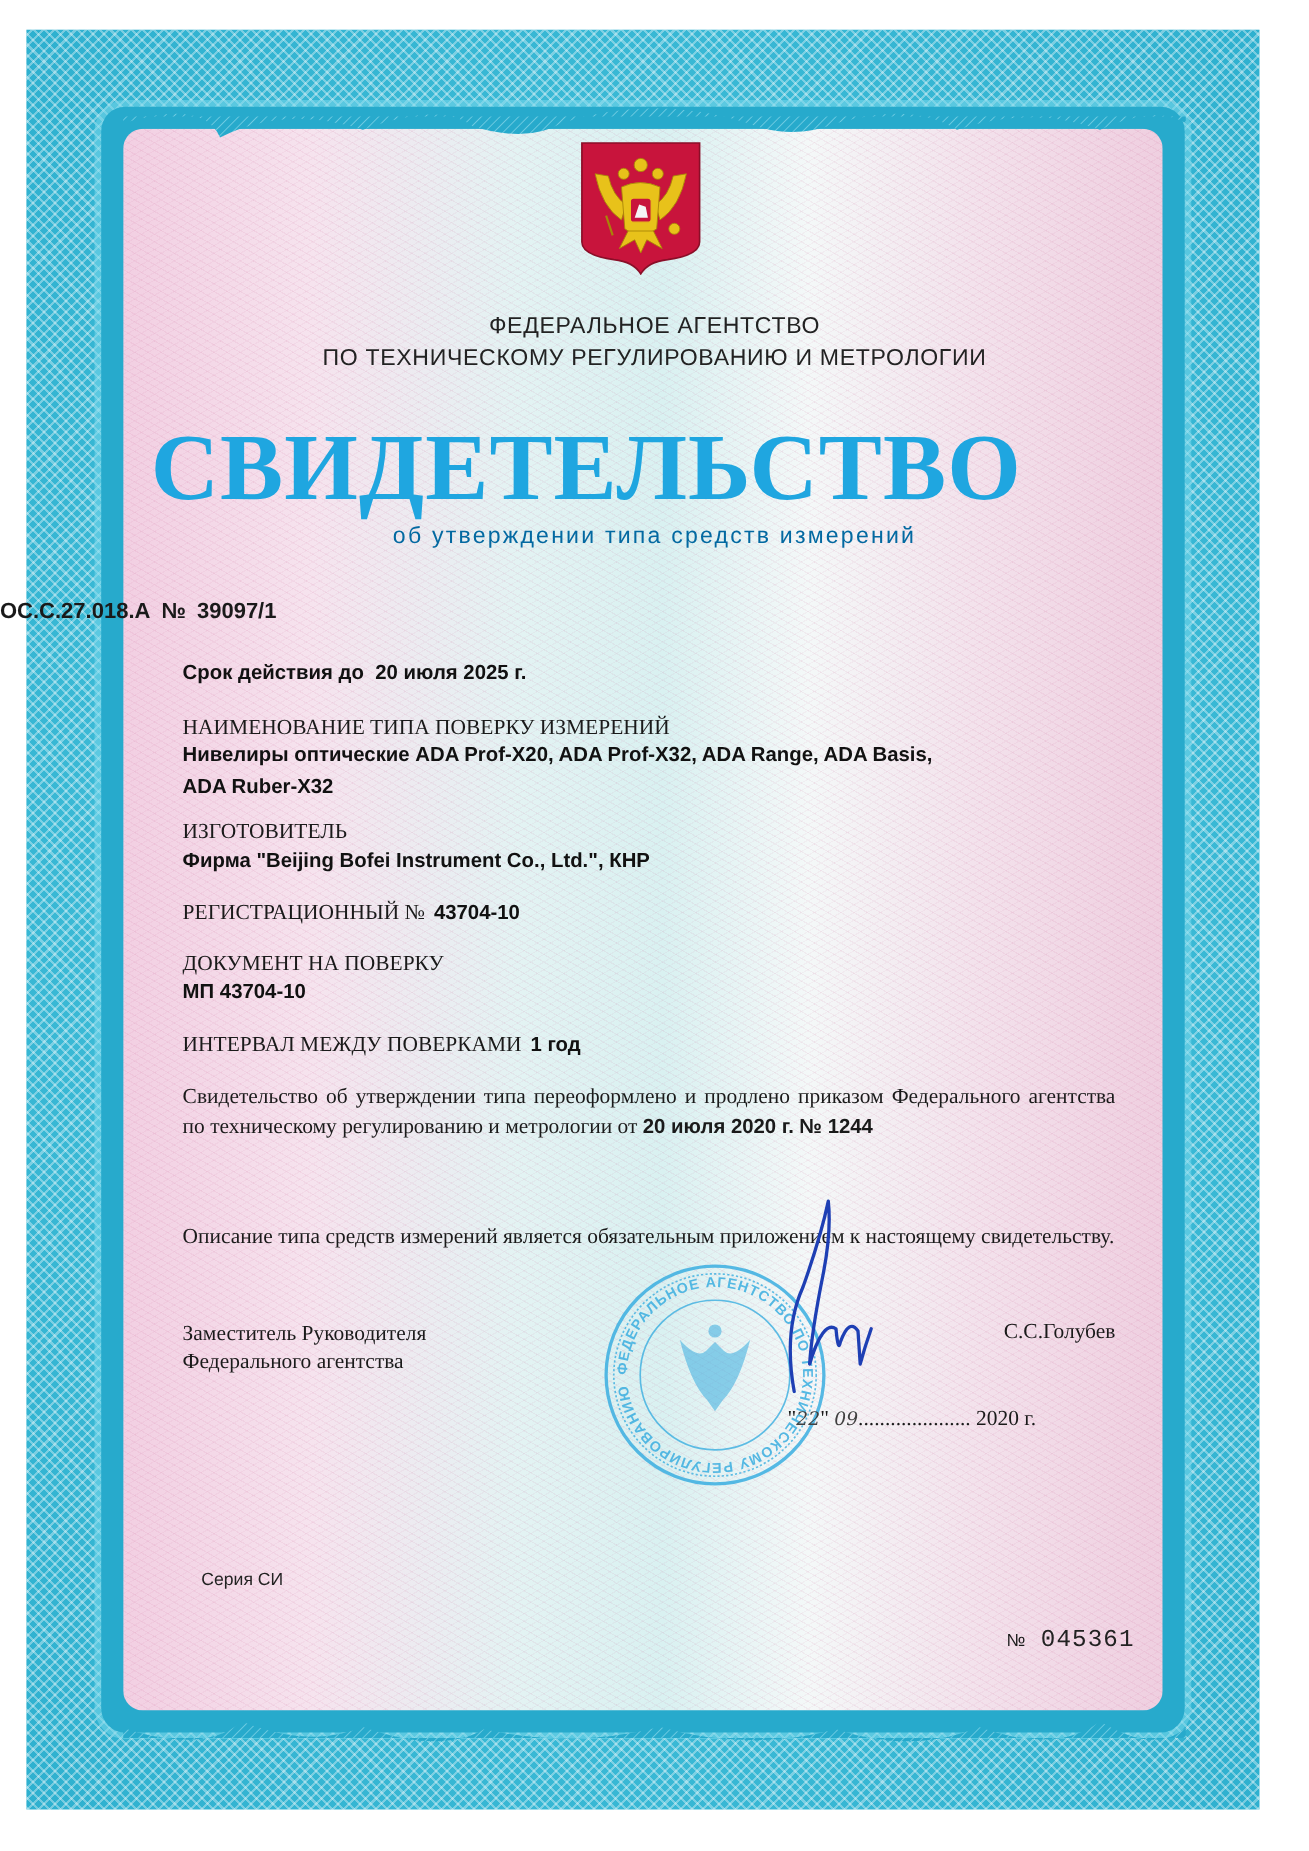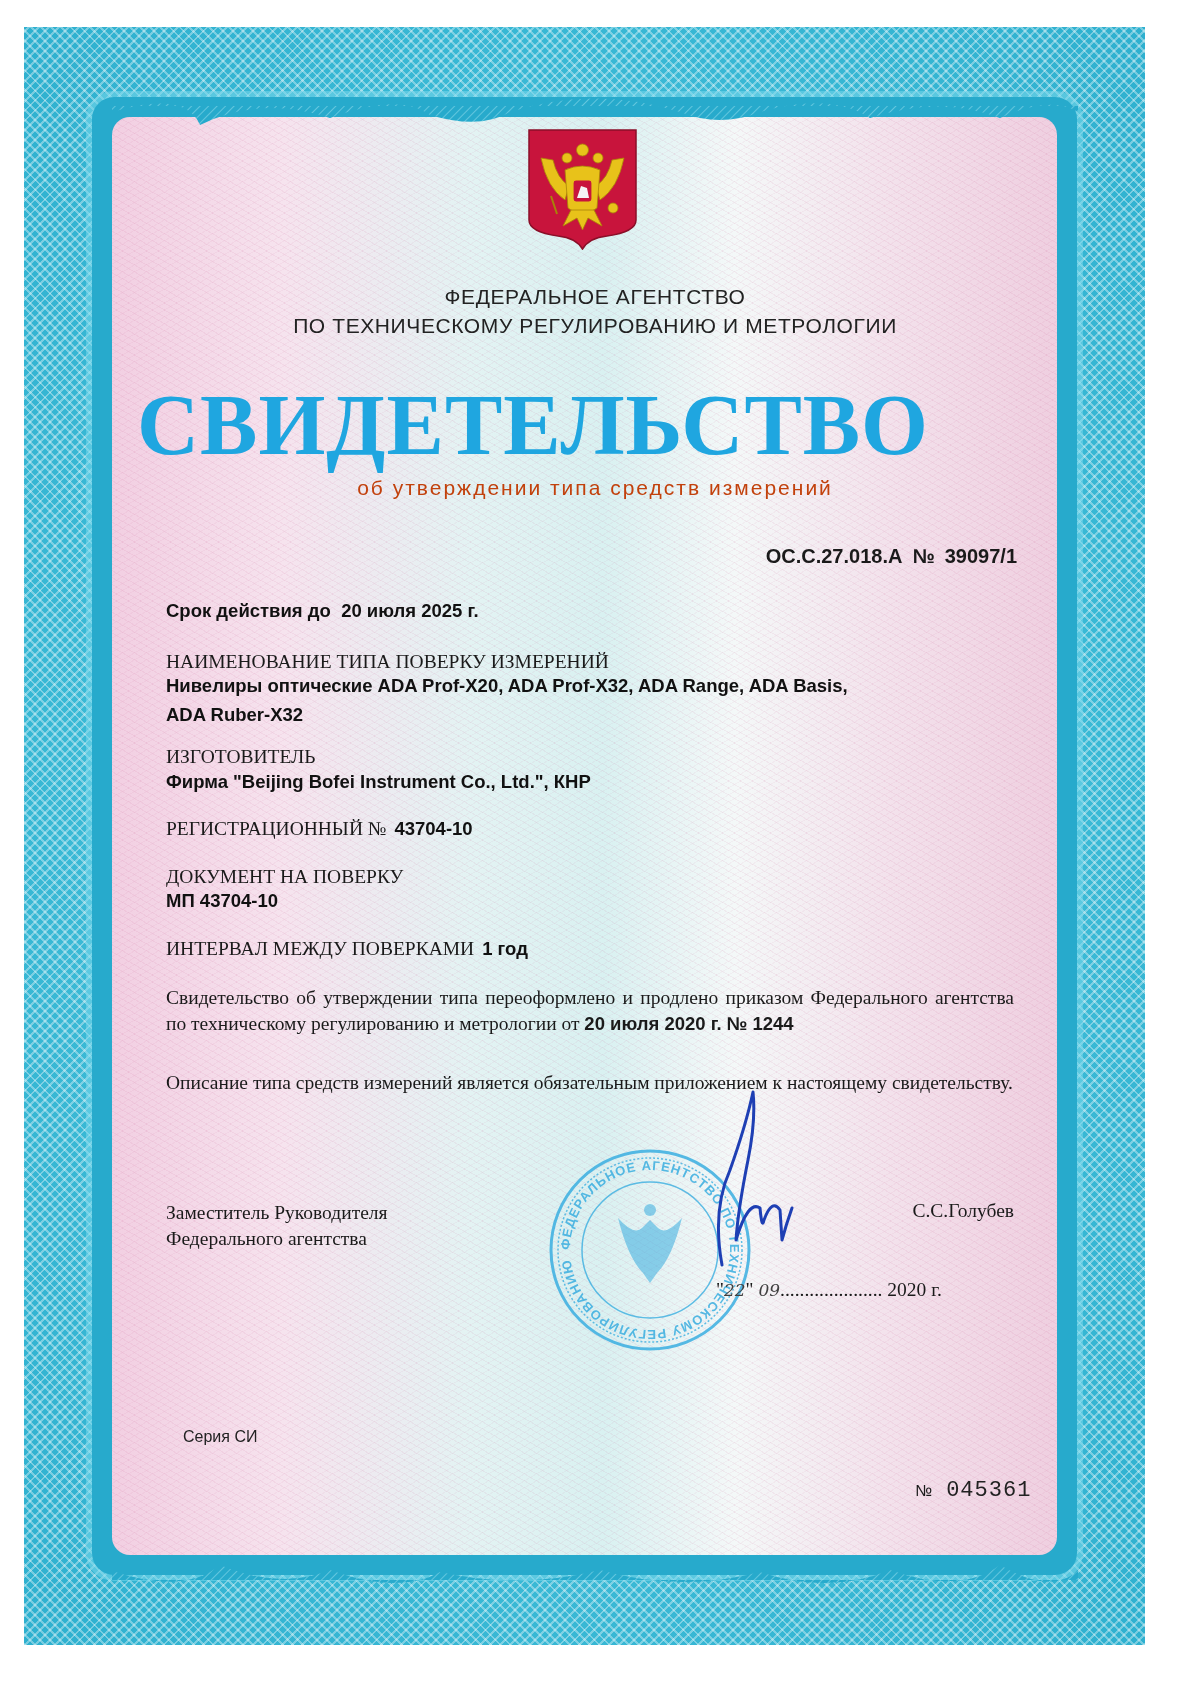--- a/index.html
+++ b/index.html
@@ -43,25 +43,25 @@
   }
   .agency.l1 { top: 285px; }
   .agency.l2 { top: 314px; }
   .title {
     position: absolute; left: 0; width: 1066px; top: 382px; text-align: center;
     font-family: "Liberation Serif", serif; font-weight: bold; font-size: 86px;
     color: #1fa6e0; letter-spacing: 1px; line-height: 1;
   }
   .subtitle {
     position: absolute; left: 0; width: 1190px; top: 476px; text-align: center;
-    font-family: "Liberation Sans", sans-serif; font-size: 21px; letter-spacing: 2px; color: #c2410c;
+    font-family: "Liberation Sans", sans-serif; font-size: 21px; letter-spacing: 2px; color: #0369a1;
   }
   .certno {
-    position: absolute; left: 0; width: 1002px; top: 545px; text-align: right;
-    font-family: "Liberation Sans", sans-serif; font-weight: bold; font-size: 20px; color: #1a1a1a; padding-left: 15px;
+    position: absolute; left: 0; width: 1002px; top: 545px; text-align: left;
+    font-family: "Liberation Sans", sans-serif; font-weight: bold; font-size: 20px; color: #1a1a1a;
   }
   .certno .sp { display: inline-block; width: 10px; }
   .body {
     position: absolute; left: 166px; width: 848px;
   }
   .line { position: absolute; left: 0; white-space: nowrap; }
   .bold-sans {
     font-family: "Liberation Sans", sans-serif; font-weight: bold; font-size: 18.5px; color: #111; text-align: right;
   }
   .serif { font-family: "Liberation Serif", serif; font-size: 19.5px; color: #1a1a1a; }
@@ -151,21 +151,21 @@
     <span class="serif">ИНТЕРВАЛ МЕЖДУ ПОВЕРКАМИ</span>&nbsp;&nbsp;<span class="bold-sans">1 год</span>
   </div>
 
   <div class="just" style="top:985px">
     <span>Свидетельство об утверждении типа переоформлено и продлено приказом Федерального агентства по техническому регулированию и метрологии</span>
     <span>от</span>
     <b>20 июля 2020 г.</b>
     <b>№ 1244</b>
   </div>
 
-  <div class="just" style="top:1070px">Описание типа средств измерений является обязательным приложением к настоящему свидетельству.</div>
+  <div class="just" style="top:1112px">Описание типа средств измерений является обязательным приложением к настоящему свидетельству.</div>
 </div>
 
 <svg class="stamp" viewBox="0 0 205 205">
   <circle cx="102" cy="102" r="99" fill="none" stroke="#3aaee0" stroke-width="3" opacity="0.85"></circle>
   <circle cx="102" cy="102" r="92" fill="none" stroke="#3aaee0" stroke-width="1.5" stroke-dasharray="2 2" opacity="0.8"></circle>
   <circle cx="102" cy="102" r="68" fill="none" stroke="#3aaee0" stroke-width="1.5" opacity="0.8"></circle>
   <defs>
       <path id="sarc" d="M102,102 m-80,0 a80,80 0 1,1 160,0 a80,80 0 1,1 -160,0"></path>
     </defs>
   <text font-family="Liberation Sans, sans-serif" font-size="13" font-weight="bold" fill="#3aaee0" opacity="0.85" letter-spacing="1">

